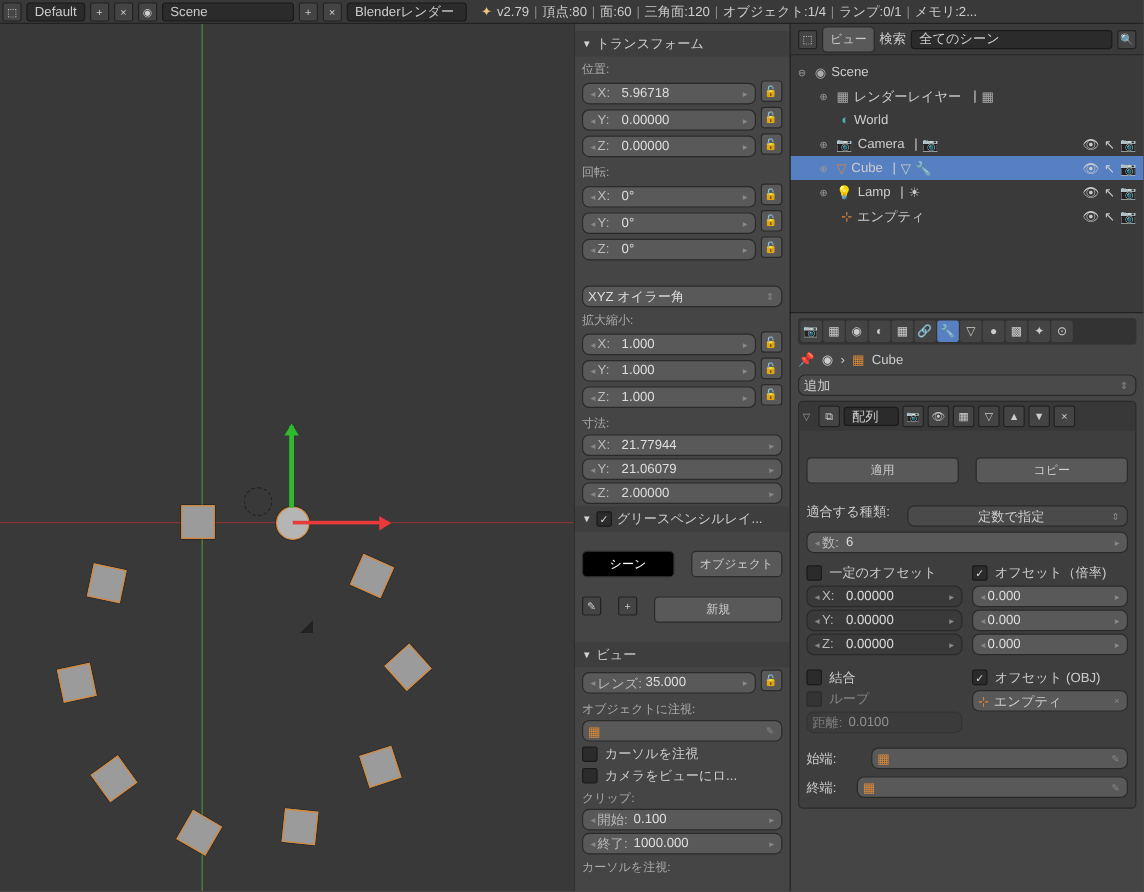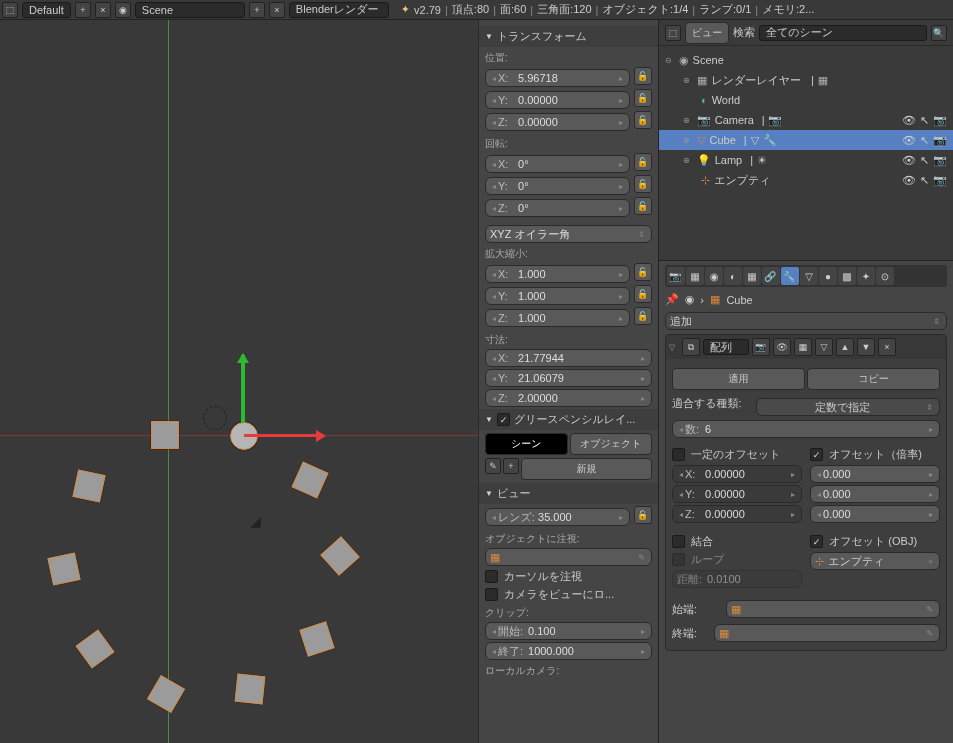--- a/index.html
+++ b/index.html
@@ -24,21 +24,21 @@
 .panel-header{background:#3e3e3e;padding:3px 6px;margin:2px -6px;font-size:11px;color:#d4d4d4;display:flex;align-items:center;gap:4px}
 .panel-header::before{content:'▼';font-size:8px}
 .sub-label{font-size:10px;color:#aaa;margin:4px 0 2px}
 .num-field{display:flex;align-items:center;background:#595959;border:1px solid #2a2a2a;border-radius:6px;height:18px;margin:2px 0;padding:0 4px}
 .num-field .lbl{flex:0 0 20px;color:#bbb}
 .num-field .val{flex:1;text-align:left;color:#ddd}
 .num-field .arr{color:#888;font-size:8px;padding:0 2px}
 .num-row{display:flex;gap:4px}
 .num-row .num-field{flex:1}
 .lock-btn{width:18px;height:18px;background:#595959;border:1px solid #2a2a2a;border-radius:3px;display:flex;align-items:center;justify-content:center;font-size:9px}
-.btn-row{display:flex;gap:2px;margin:3px 0}
+.btn-row{display:flex;gap:14px;margin:16px 0}
 .btn{flex:1;background:#595959;border:1px solid #2a2a2a;border-radius:4px;padding:3px 4px;text-align:center;font-size:10px}
 .btn.active{background:#000000;color:#fff}
 .right-col{width:295px;display:flex;flex-direction:column}
 .outliner{height:240px;background:#3a3a3a;border-left:1px solid #222}
 .outliner-header{height:26px;background:#3a3a3a;display:flex;align-items:center;gap:4px;padding:0 6px;border-bottom:1px solid #2a2a2a}
 .outliner-tree{padding:4px 0}
 .tree-row{display:flex;align-items:center;height:20px;padding:0 6px;gap:4px}
 .tree-row.sel{background:#5680c2}
 .tree-icons{margin-left:auto;display:flex;gap:4px;color:#999;font-size:10px}
 .tree-indent{width:14px}
@@ -167,21 +167,21 @@
       </div>
     <div class="num-row">
         <div class="num-field">
           <span class="arr">◂</span>
           <span class="lbl">Z:</span>
           <span class="val">0°</span>
           <span class="arr">▸</span>
         </div>
         <div class="lock-btn">🔓</div>
       </div>
-    <div class="num-field" style="margin-top:6px">
+    <div class="num-field" style="margin-top:19px">
         <span class="val" style="text-align:left">XYZ オイラー角</span>
         <span class="arr">⇕</span>
       </div>
     <div class="sub-label">拡大縮小:</div>
     <div class="num-row">
         <div class="num-field">
           <span class="arr">◂</span>
           <span class="lbl">X:</span>
           <span class="val">1.000</span>
           <span class="arr">▸</span>
@@ -270,21 +270,21 @@
         <span class="lbl" style="flex:0 0 30px">開始:</span>
         <span class="val">0.100</span>
         <span class="arr">▸</span>
       </div>
     <div class="num-field">
         <span class="arr">◂</span>
         <span class="lbl" style="flex:0 0 30px">終了:</span>
         <span class="val">1000.000</span>
         <span class="arr">▸</span>
       </div>
-    <div class="sub-label">ローカルカメラ:</div>
+    <div class="sub-label">カーソルを注視:</div>
   </div>
 
   <div class="right-col">
     <div class="outliner">
       <div class="outliner-header">
         <div class="icon-btn">⬚</div>
         <div class="btn" style="flex:0 0 44px">ビュー</div>
         <span>検索</span>
         <div class="dropdown-field" style="flex:1">
             <span>全てのシーン</span>

